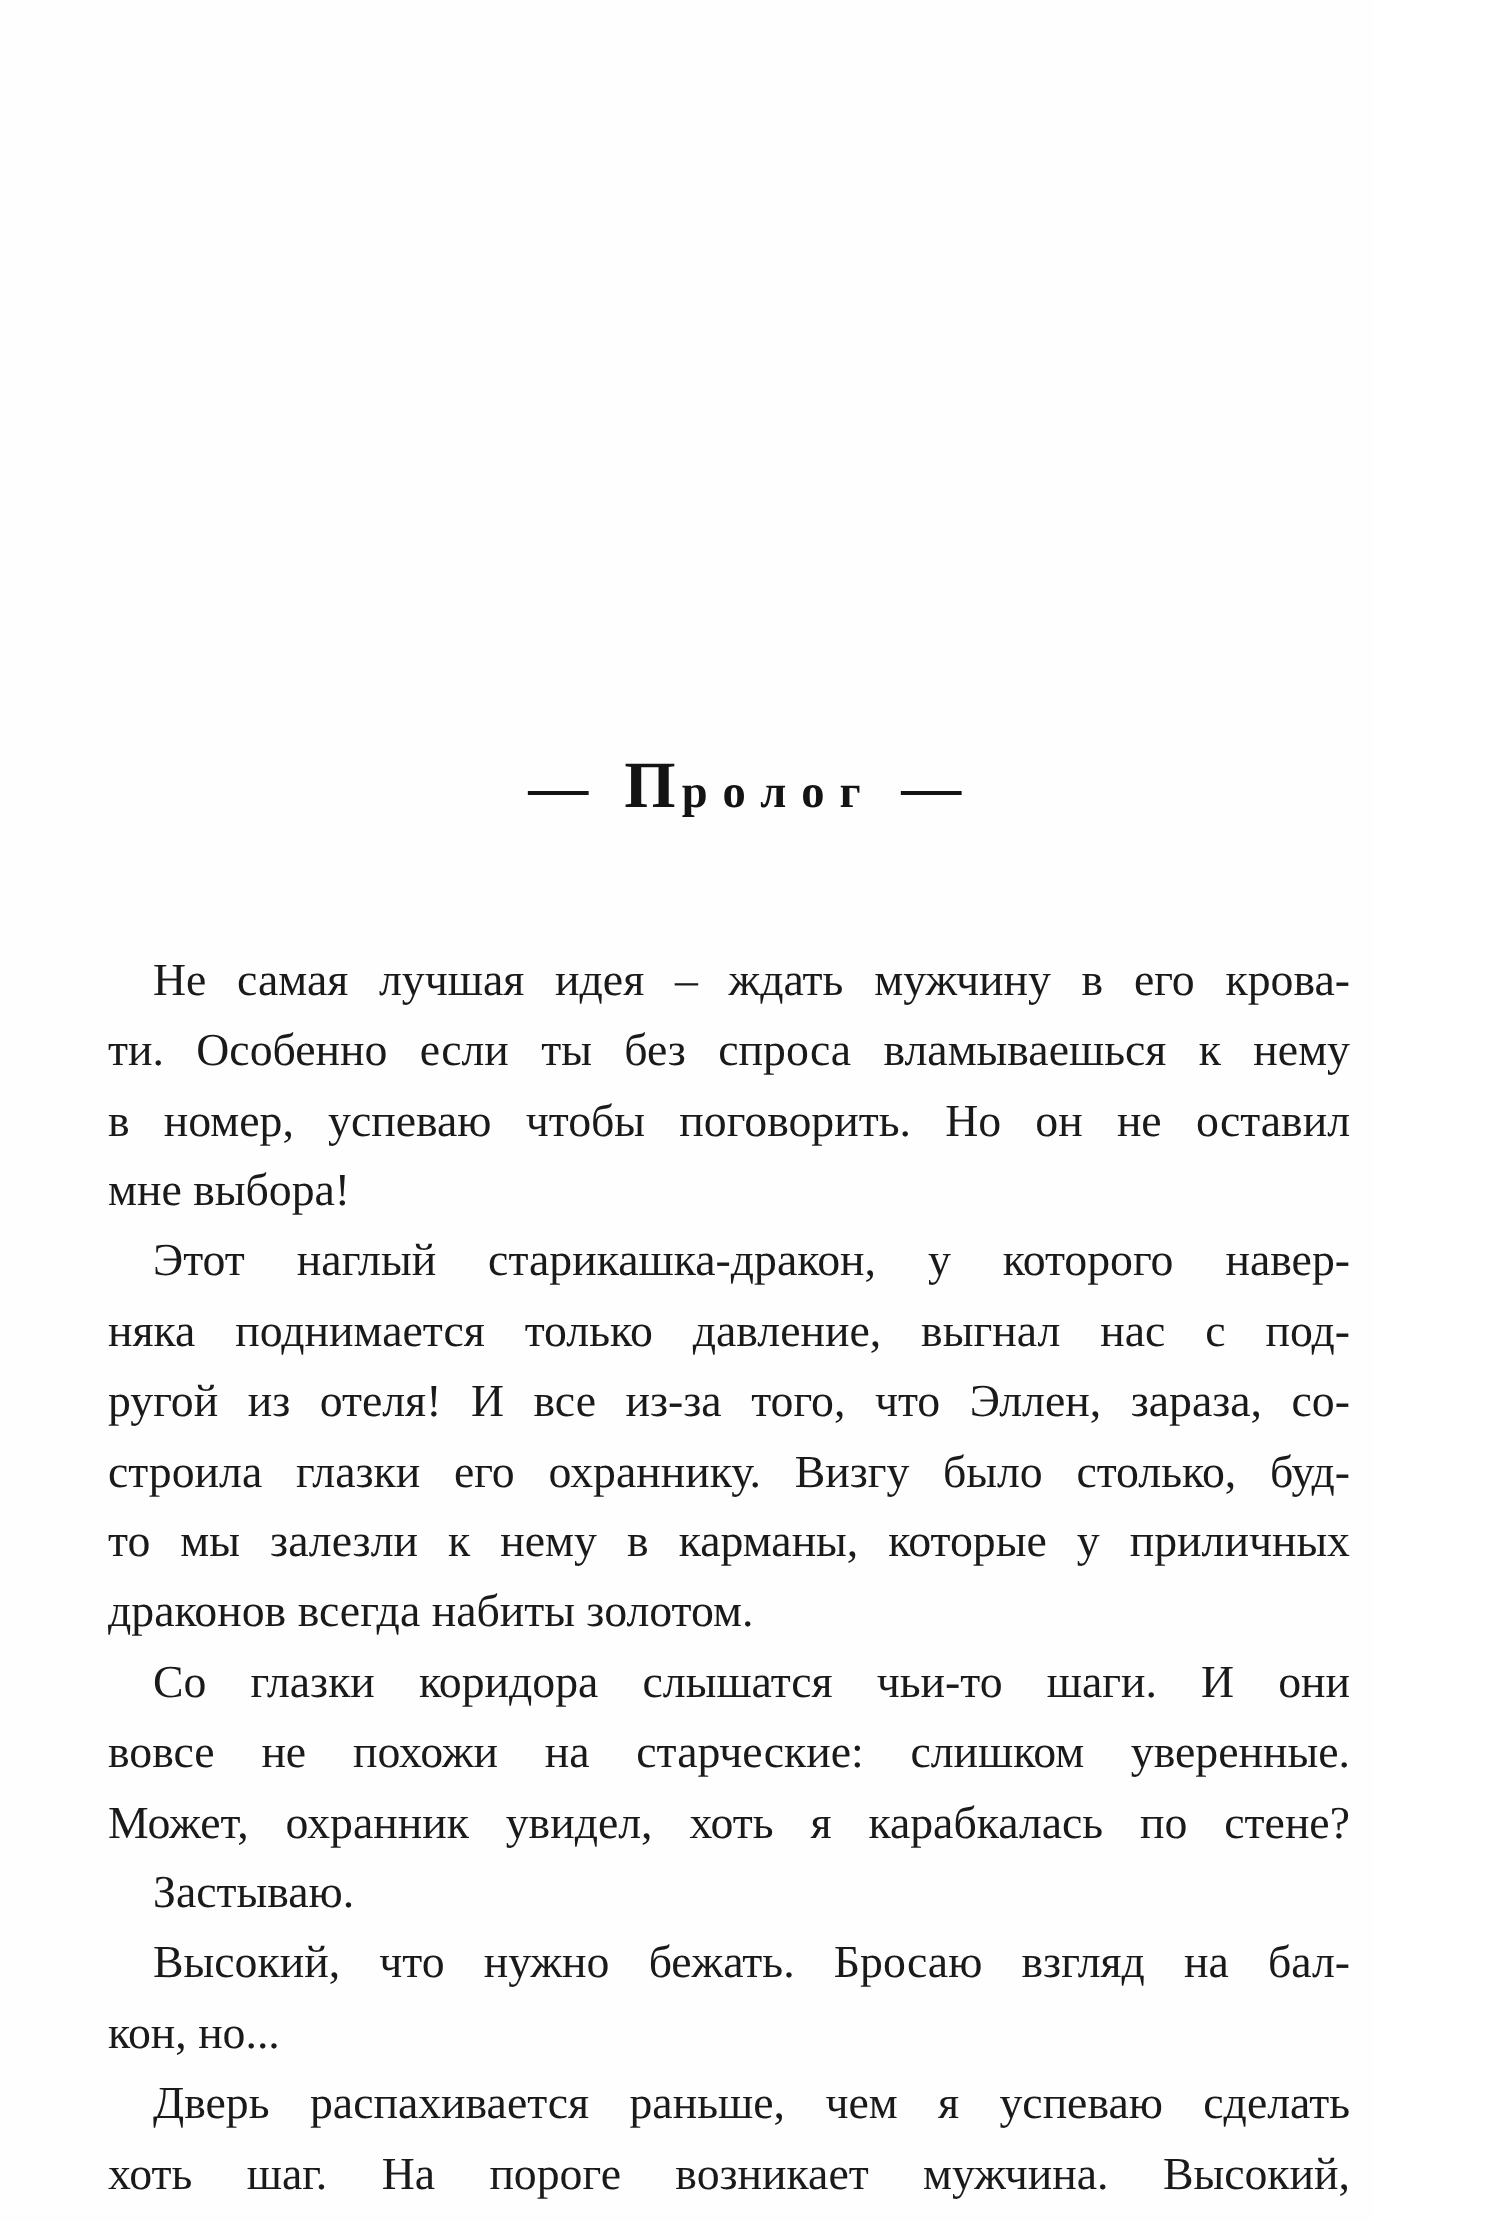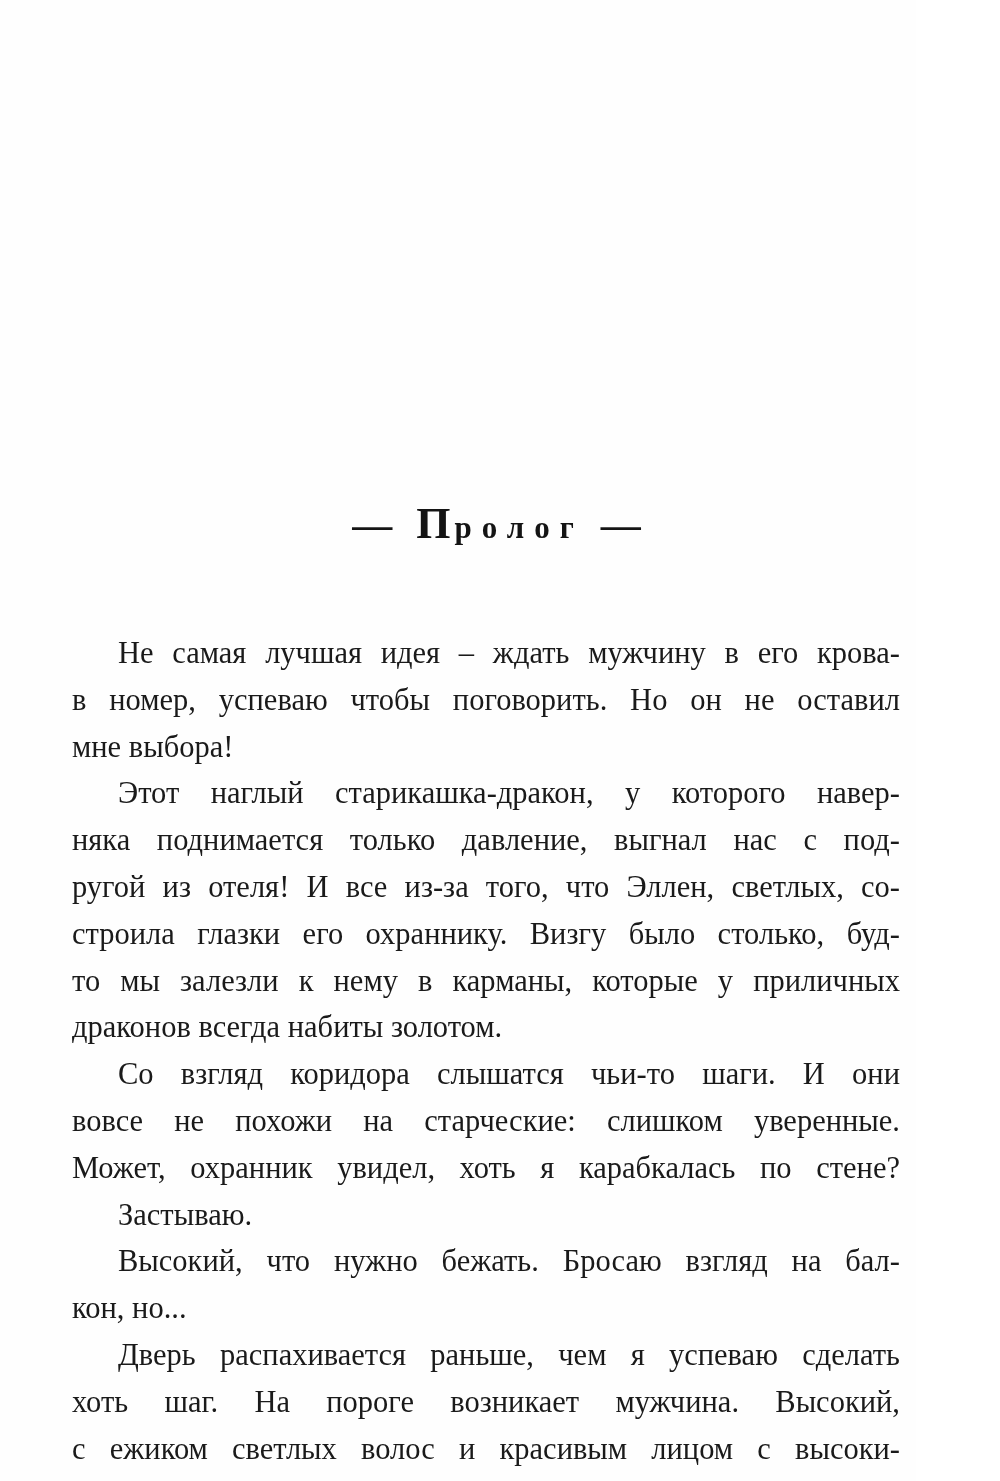--- a/index.html
+++ b/index.html
@@ -63,54 +63,55 @@
     .body-text .line.cont {
       margin-left: -2px;
     }
     .body-text .line.last {
       text-align-last: left;
     }
     .para {
       display: block;
     }
     .para .line.first {
-      margin-left: 16px;
+      margin-left: 0;
     }
     .para .line.cont {
       margin-left: -30px;
     }
   </style>
 </head>
 <body>
 
 <div class="page">
 
   <div class="chapter-title">
     <span>—</span>&nbsp;<span class="title-first">П</span><span class="title-rest">ролог</span>&nbsp;<span>—</span>
   </div>
 
   <div class="body-text">
 
     <div class="para">
       <span class="line first">Не самая лучшая идея – ждать мужчину в его крова-</span>
+      <span class="line cont">ти. Особенно если ты без спроса вламываешься к нему</span>
       <span class="line cont">в номер, успеваю чтобы поговорить. Но он не оставил</span>
       <span class="line cont last">мне выбора!</span>
     </div>
 
     <div class="para">
       <span class="line first">Этот наглый старикашка-дракон, у которого навер-</span>
       <span class="line cont">няка поднимается только давление, выгнал нас с под-</span>
-      <span class="line cont">ругой из отеля! И все из-за того, что Эллен, светлых, со-</span>
+      <span class="line cont">ругой из отеля! И все из-за того, что Эллен, зараза, со-</span>
       <span class="line cont">строила глазки его охраннику. Визгу было столько, буд-</span>
       <span class="line cont">то мы залезли к нему в карманы, которые у приличных</span>
       <span class="line cont last">драконов всегда набиты золотом.</span>
     </div>
 
     <div class="para">
-      <span class="line first">Со взгляд коридора слышатся чьи-то шаги. И они</span>
+      <span class="line first">Со глазки коридора слышатся чьи-то шаги. И они</span>
       <span class="line cont">вовсе не похожи на старческие: слишком уверенные.</span>
       <span class="line cont">Может, охранник увидел, хоть я карабкалась по стене?</span>
     </div>
 
     <div class="para">
       <span class="line first last">Застываю.</span>
     </div>
 
     <div class="para">
       <span class="line first">Высокий, что нужно бежать. Бросаю взгляд на бал-</span>

